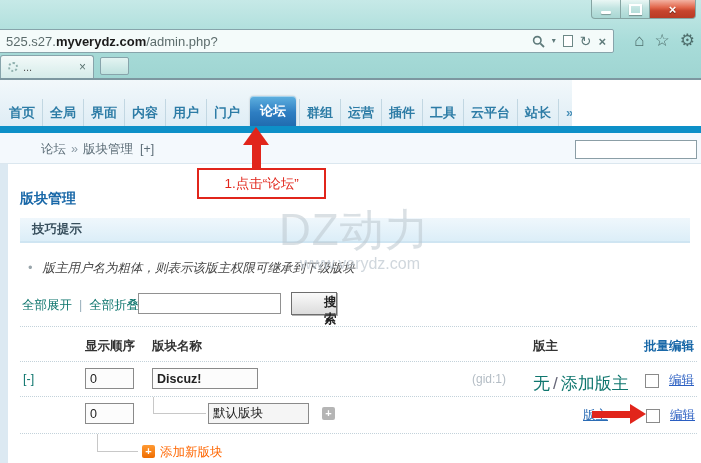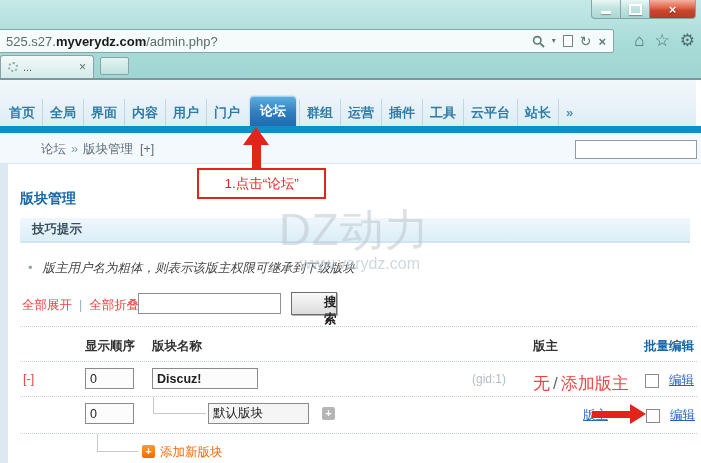--- a/index.html
+++ b/index.html
@@ -37,21 +37,21 @@
   .btab{position:absolute;left:0;top:55px;width:94px;height:23px;box-sizing:border-box;
     background:linear-gradient(#f3faf9,#d5ebe9);border:1px solid #87a4ab;border-bottom:none;
     border-radius:3px 3px 0 0;display:flex;align-items:center;padding:0 7px;gap:5px;}
   .favicon{width:10px;height:10px;border:2px dotted #8fb0ae;border-radius:50%;box-sizing:border-box;}
   .btab-title{font-size:11px;color:#555;}
   .btab-close{margin-left:auto;font-size:12px;color:#5a7270;cursor:pointer;}
   .newtab{position:absolute;left:100px;top:57px;width:29px;height:18px;box-sizing:border-box;
     background:linear-gradient(#e4f4f2,#bfe2df);border:1px solid #87a4ab;border-radius:2px;cursor:pointer;}
 
   
-  .navbar{position:absolute;left:0;top:80px;width:696px;height:46px;overflow:hidden;
+  .navbar{position:absolute;left:0;top:80px;width:572px;height:46px;overflow:hidden;
     background:linear-gradient(#f2f8fb,#dfedf5);}
   .navtabs{position:absolute;left:2px;bottom:0;margin:0;padding:0;list-style:none;
     display:flex;align-items:flex-end;white-space:nowrap;}
   .navtabs li{font-weight:bold;font-size:13px;color:#2d7ca6;padding:0 7px;height:27px;
     line-height:27px;cursor:pointer;}
   .navtabs li + li{border-left:1px solid #c2d7e2;}
   .navtabs li.active{background:linear-gradient(#5fb1e0,#2e7ec2 55%,#206cb0);color:#fff;
     border-radius:4px 4px 0 0;height:30px;line-height:30px;padding:0 10px;margin:0 3px;
     border-left:none;box-shadow:inset 0 1px 0 rgba(255,255,255,.45),0 0 2px rgba(0,0,0,.25);}
   .navtabs li.more{color:#4a90b8;}
@@ -65,21 +65,21 @@
   .crumb-search{position:absolute;left:575px;top:140px;width:122px;height:19px;box-sizing:border-box;
     border:1px solid #8b9ea6;background:#fff;font-size:12px;padding:0 3px;font-family:inherit;}
   .gutter{position:absolute;left:0;top:164px;width:8px;height:299px;background:#dce9f2;}
 
   .page-title{position:absolute;left:20px;top:190px;margin:0;font-size:14px;font-weight:bold;color:#1968a8;}
   .tips-bar{position:absolute;left:20px;top:218px;width:670px;height:25px;box-sizing:border-box;
     background:linear-gradient(#eff7fc,#dceef8);border-bottom:2px solid #cfe5f2;
     line-height:23px;padding-left:12px;font-size:12.5px;font-weight:bold;color:#39505e;}
   .bullet-row{position:absolute;left:28px;top:260px;font-size:12.5px;color:#444;font-style:italic;}
   .bullet{color:#99a5ab;margin-right:10px;}
-  .link{color:#ef4444;cursor:pointer;}
+  .link{color:#0f766e;cursor:pointer;}
   .toolbar-links{position:absolute;left:22px;top:297px;font-size:12.5px;}
   .toolbar-links .pipe{color:#9ab0bc;margin:0 7px;}
   .search-box{position:absolute;left:138px;top:293px;width:143px;height:21px;box-sizing:border-box;
     border:1px solid #919191;background:#fff;padding:0 4px;font-size:12px;font-family:inherit;}
   .search-btn{position:absolute;left:291px;top:292px;width:46px;height:23px;cursor:pointer;
     background:linear-gradient(#fafafa,#dcdcdc);border:1px solid #6e6e6e;
     box-shadow:1px 1px 0 rgba(0,0,0,.3);font-weight:bold;font-size:12.5px;color:#222;font-family:inherit;padding-left:32px;}
 
   .dotline{position:absolute;left:20px;width:677px;height:0;border-top:1px dotted #c3d2da;}
   .d1{top:326px}.d2{top:361px}.d3{top:396px}.d4{top:433px}

